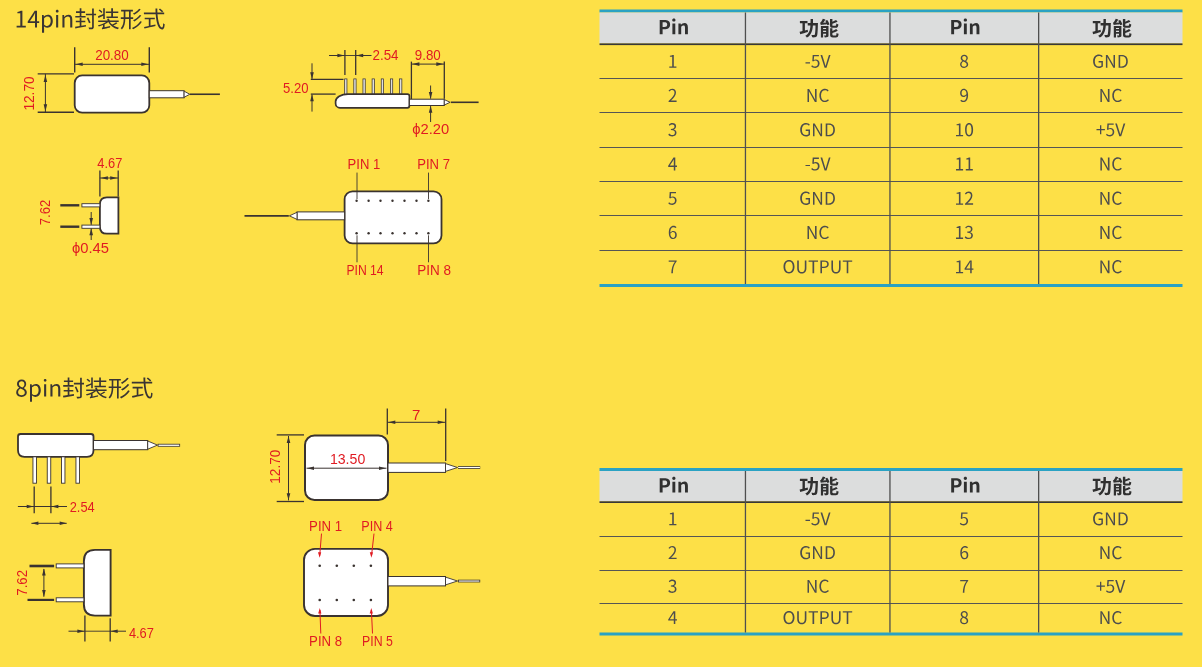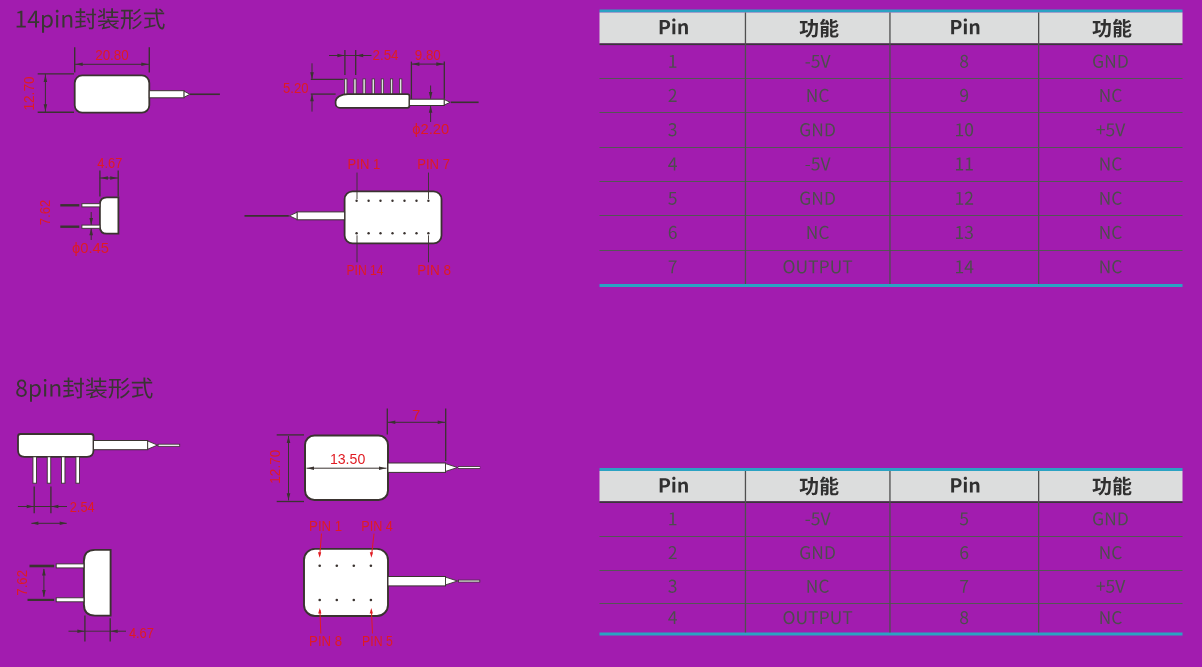--- a/index.html
+++ b/index.html
@@ -1,15 +1,15 @@
 <!DOCTYPE html>
 <html><head><meta charset="utf-8">
 <style>
 html,body{margin:0;padding:0;background:#fff;}
-#page{position:relative;width:1202px;height:667px;background:#a21caf;overflow:hidden;}
+#page{position:relative;width:1202px;height:667px;background:#fde047;overflow:hidden;}
 svg{font-family:"Liberation Sans",sans-serif;}
 </style></head>
 <body>
 <div id="page">
 <svg width="1202" height="667" viewBox="0 0 1202 667">
 <path transform="translate(14.6,27.5)" d="M2.0 0.0H11.2V-1.7H7.8V-16.7H6.2C5.3 -16.2 4.2 -15.8 2.8 -15.5V-14.2H5.7V-1.7H2.0Z M20.4 0.0H22.4V-4.6H24.6V-6.3H22.4V-16.7H20.1L13.1 -6.0V-4.6H20.4ZM20.4 -6.3H15.3L19.1 -12.0C19.6 -12.8 20.0 -13.6 20.4 -14.4H20.5C20.5 -13.6 20.4 -12.2 20.4 -11.4Z M27.4 5.2H29.5V1.0L29.4 -1.1C30.6 -0.2 31.7 0.3 32.9 0.3C35.7 0.3 38.2 -2.1 38.2 -6.4C38.2 -10.2 36.5 -12.7 33.3 -12.7C31.9 -12.7 30.5 -11.9 29.4 -10.9H29.3L29.1 -12.4H27.4ZM32.5 -1.5C31.7 -1.5 30.6 -1.8 29.5 -2.7V-9.3C30.7 -10.4 31.8 -10.9 32.8 -10.9C35.2 -10.9 36.1 -9.1 36.1 -6.4C36.1 -3.3 34.6 -1.5 32.5 -1.5Z M41.5 0.0H43.6V-12.4H41.5ZM42.6 -14.9C43.4 -14.9 44.0 -15.5 44.0 -16.3C44.0 -17.1 43.4 -17.7 42.6 -17.7C41.8 -17.7 41.2 -17.1 41.2 -16.3C41.2 -15.5 41.8 -14.9 42.6 -14.9Z M47.8 0.0H49.9V-9.0C51.1 -10.2 52.0 -10.9 53.3 -10.9C54.9 -10.9 55.6 -9.9 55.6 -7.6V0.0H57.7V-7.8C57.7 -11.0 56.5 -12.7 53.9 -12.7C52.2 -12.7 50.9 -11.8 49.8 -10.6H49.7L49.5 -12.4H47.8Z M72.2 -9.6C73.0 -7.8 74.0 -5.6 74.4 -4.2L76.0 -4.9C75.5 -6.2 74.5 -8.4 73.7 -10.1ZM77.5 -18.9V-13.8H71.3V-12.2H77.5V-0.4C77.5 -0.0 77.4 0.1 77.0 0.1C76.6 0.1 75.3 0.1 73.9 0.1C74.1 0.6 74.4 1.3 74.5 1.8C76.4 1.8 77.6 1.7 78.2 1.4C78.9 1.2 79.2 0.7 79.2 -0.4V-12.2H81.5V-13.8H79.2V-18.9ZM65.1 -19.2V-16.2H61.4V-14.6H65.1V-11.5H60.7V-9.9H71.0V-11.5H66.8V-14.6H70.5V-16.2H66.8V-19.2ZM60.5 -0.8 60.7 0.9C63.5 0.4 67.6 -0.3 71.4 -0.9L71.3 -2.5L66.8 -1.8V-5.2H70.7V-6.7H66.8V-9.4H65.1V-6.7H61.2V-5.2H65.1V-1.5Z M84.0 -16.9C85.0 -16.2 86.2 -15.2 86.8 -14.5L87.8 -15.5C87.3 -16.3 86.0 -17.2 85.0 -17.9ZM92.4 -8.6C92.7 -8.1 93.0 -7.5 93.2 -7.0H83.6V-5.6H91.5C89.4 -4.1 86.2 -2.9 83.3 -2.3C83.6 -2.0 84.0 -1.4 84.2 -1.0C85.6 -1.4 87.0 -1.8 88.4 -2.4V-0.9C88.4 0.0 87.6 0.4 87.2 0.5C87.4 0.9 87.6 1.6 87.7 1.9C88.2 1.7 89.0 1.5 95.5 0.0C95.5 -0.3 95.5 -1.0 95.6 -1.4L90.0 -0.2V-3.2C91.4 -3.9 92.7 -4.7 93.7 -5.6C95.5 -1.9 98.8 0.6 103.4 1.7C103.5 1.2 104.0 0.6 104.3 0.3C102.2 -0.2 100.3 -0.9 98.7 -2.0C100.1 -2.6 101.6 -3.5 102.8 -4.3L101.6 -5.2C100.6 -4.5 99.0 -3.5 97.7 -2.9C96.7 -3.6 95.9 -4.6 95.3 -5.6H104.1V-7.0H95.1C94.9 -7.7 94.5 -8.4 94.1 -9.0ZM96.6 -19.2V-16.0H91.2V-14.5H96.6V-10.9H91.9V-9.4H103.3V-10.9H98.4V-14.5H103.7V-16.0H98.4V-19.2ZM83.3 -11.1 83.9 -9.6 88.6 -11.8V-8.4H90.2V-19.2H88.6V-13.4C86.6 -12.5 84.6 -11.6 83.3 -11.1Z M124.5 -18.8C123.1 -16.9 120.5 -15.0 118.3 -13.9C118.7 -13.6 119.2 -13.1 119.5 -12.7C121.9 -14.0 124.4 -16.0 126.1 -18.1ZM125.2 -12.5C123.6 -10.5 120.9 -8.5 118.5 -7.3C119.0 -6.9 119.5 -6.4 119.8 -6.1C122.2 -7.4 125.0 -9.6 126.7 -11.9ZM125.7 -6.3C124.0 -3.5 120.7 -1.0 117.4 0.4C117.8 0.8 118.3 1.4 118.6 1.8C122.1 0.2 125.4 -2.5 127.3 -5.7ZM114.4 -16.1V-10.2H110.8V-16.1ZM106.2 -10.2V-8.6H109.1C109.0 -5.2 108.5 -1.9 106.1 0.8C106.5 1.0 107.1 1.6 107.3 2.0C110.1 -1.0 110.6 -4.8 110.7 -8.6H114.4V1.8H116.1V-8.6H118.6V-10.2H116.1V-16.1H118.3V-17.7H106.5V-16.1H109.1V-10.2Z M144.2 -18.0C145.4 -17.2 146.8 -16.0 147.5 -15.2L148.7 -16.2C148.0 -17.0 146.5 -18.2 145.4 -19.0ZM140.9 -19.1C140.9 -17.6 140.9 -16.3 141.0 -14.9H129.3V-13.2H141.1C141.7 -4.7 143.6 1.9 147.4 1.9C149.1 1.9 149.8 0.7 150.1 -3.3C149.6 -3.5 149.0 -3.9 148.6 -4.2C148.4 -1.2 148.2 0.1 147.5 0.1C145.3 0.1 143.5 -5.5 142.9 -13.2H149.6V-14.9H142.8C142.8 -16.2 142.7 -17.6 142.7 -19.1ZM129.4 -0.5 129.9 1.1C132.8 0.5 137.0 -0.5 140.9 -1.4L140.8 -2.9L135.9 -1.9V-8.2H140.2V-9.8H130.1V-8.2H134.2V-1.5Z" fill="#3a3533"></path>
 <path transform="translate(15.2,396.6)" d="M6.4 0.3C9.5 0.3 11.6 -1.6 11.6 -4.0C11.6 -6.3 10.3 -7.6 8.8 -8.4V-8.5C9.8 -9.3 11.0 -10.8 11.0 -12.6C11.0 -15.1 9.3 -17.0 6.4 -17.0C3.8 -17.0 1.8 -15.3 1.8 -12.7C1.8 -11.0 2.9 -9.7 4.1 -8.9V-8.8C2.6 -8.0 1.0 -6.4 1.0 -4.1C1.0 -1.6 3.3 0.3 6.4 0.3ZM7.5 -9.1C5.5 -9.8 3.7 -10.7 3.7 -12.7C3.7 -14.3 4.9 -15.4 6.4 -15.4C8.2 -15.4 9.2 -14.1 9.2 -12.4C9.2 -11.2 8.6 -10.1 7.5 -9.1ZM6.4 -1.3C4.4 -1.3 2.9 -2.6 2.9 -4.3C2.9 -5.9 3.9 -7.3 5.2 -8.1C7.6 -7.2 9.6 -6.3 9.6 -4.1C9.6 -2.4 8.3 -1.3 6.4 -1.3Z M14.8 5.2H16.8V1.0L16.8 -1.1C17.9 -0.2 19.1 0.3 20.2 0.3C23.0 0.3 25.6 -2.1 25.6 -6.4C25.6 -10.2 23.8 -12.7 20.7 -12.7C19.2 -12.7 17.8 -11.9 16.7 -10.9H16.7L16.5 -12.4H14.8ZM19.9 -1.5C19.0 -1.5 17.9 -1.8 16.8 -2.7V-9.3C18.0 -10.4 19.1 -10.9 20.1 -10.9C22.5 -10.9 23.4 -9.1 23.4 -6.4C23.4 -3.3 21.9 -1.5 19.9 -1.5Z M28.9 0.0H31.0V-12.4H28.9ZM29.9 -14.9C30.8 -14.9 31.3 -15.5 31.3 -16.3C31.3 -17.1 30.8 -17.7 29.9 -17.7C29.1 -17.7 28.6 -17.1 28.6 -16.3C28.6 -15.5 29.1 -14.9 29.9 -14.9Z M35.2 0.0H37.3V-9.0C38.5 -10.2 39.4 -10.9 40.6 -10.9C42.3 -10.9 43.0 -9.9 43.0 -7.6V0.0H45.1V-7.8C45.1 -11.0 43.9 -12.7 41.3 -12.7C39.6 -12.7 38.3 -11.8 37.1 -10.6H37.1L36.9 -12.4H35.2Z M59.6 -9.6C60.4 -7.8 61.4 -5.6 61.8 -4.2L63.4 -4.9C62.9 -6.2 61.9 -8.4 61.0 -10.1ZM64.9 -18.9V-13.8H58.7V-12.2H64.9V-0.4C64.9 -0.0 64.7 0.1 64.3 0.1C63.9 0.1 62.7 0.1 61.2 0.1C61.5 0.6 61.8 1.3 61.9 1.8C63.8 1.8 64.9 1.7 65.6 1.4C66.3 1.2 66.6 0.7 66.6 -0.4V-12.2H68.8V-13.8H66.6V-18.9ZM52.5 -19.2V-16.2H48.7V-14.6H52.5V-11.5H48.0V-9.9H58.3V-11.5H54.2V-14.6H57.9V-16.2H54.2V-19.2ZM47.8 -0.8 48.1 0.9C50.9 0.4 54.9 -0.3 58.8 -0.9L58.7 -2.5L54.2 -1.8V-5.2H58.1V-6.7H54.2V-9.4H52.5V-6.7H48.5V-5.2H52.5V-1.5Z M71.3 -16.9C72.3 -16.2 73.6 -15.2 74.1 -14.5L75.2 -15.5C74.6 -16.3 73.4 -17.2 72.4 -17.9ZM79.8 -8.6C80.1 -8.1 80.3 -7.5 80.5 -7.0H71.0V-5.6H78.9C76.8 -4.1 73.6 -2.9 70.6 -2.3C70.9 -2.0 71.4 -1.4 71.6 -1.0C72.9 -1.4 74.4 -1.8 75.7 -2.4V-0.9C75.7 0.0 74.9 0.4 74.5 0.5C74.7 0.9 75.0 1.6 75.1 1.9C75.6 1.7 76.4 1.5 82.9 0.0C82.9 -0.3 82.9 -1.0 82.9 -1.4L77.4 -0.2V-3.2C78.8 -3.9 80.1 -4.7 81.0 -5.6C82.9 -1.9 86.2 0.6 90.7 1.7C90.9 1.2 91.3 0.6 91.7 0.3C89.5 -0.2 87.6 -0.9 86.1 -2.0C87.4 -2.6 89.0 -3.5 90.2 -4.3L88.9 -5.2C87.9 -4.5 86.3 -3.5 85.0 -2.9C84.1 -3.6 83.3 -4.6 82.7 -5.6H91.4V-7.0H82.5C82.2 -7.7 81.8 -8.4 81.4 -9.0ZM84.0 -19.2V-16.0H78.6V-14.5H84.0V-10.9H79.3V-9.4H90.7V-10.9H85.7V-14.5H91.1V-16.0H85.7V-19.2ZM70.6 -11.1 71.2 -9.6 76.0 -11.8V-8.4H77.6V-19.2H76.0V-13.4C74.0 -12.5 72.0 -11.6 70.6 -11.1Z M111.9 -18.8C110.4 -16.9 107.8 -15.0 105.7 -13.9C106.1 -13.6 106.6 -13.1 106.9 -12.7C109.2 -14.0 111.8 -16.0 113.5 -18.1ZM112.5 -12.5C111.0 -10.5 108.2 -8.5 105.9 -7.3C106.3 -6.9 106.8 -6.4 107.1 -6.1C109.6 -7.4 112.3 -9.6 114.1 -11.9ZM113.0 -6.3C111.3 -3.5 108.1 -1.0 104.7 0.4C105.2 0.8 105.7 1.4 105.9 1.8C109.4 0.2 112.7 -2.5 114.6 -5.7ZM101.8 -16.1V-10.2H98.1V-16.1ZM93.5 -10.2V-8.6H96.5C96.4 -5.2 95.9 -1.9 93.4 0.8C93.8 1.0 94.4 1.6 94.7 2.0C97.4 -1.0 98.0 -4.8 98.1 -8.6H101.8V1.8H103.5V-8.6H105.9V-10.2H103.5V-16.1H105.6V-17.7H93.9V-16.1H96.5V-10.2Z M131.5 -18.0C132.7 -17.2 134.1 -16.0 134.8 -15.2L136.0 -16.2C135.3 -17.0 133.9 -18.2 132.7 -19.0ZM128.2 -19.1C128.2 -17.6 128.3 -16.3 128.4 -14.9H116.6V-13.2H128.5C129.1 -4.7 131.0 1.9 134.7 1.9C136.5 1.9 137.1 0.7 137.4 -3.3C136.9 -3.5 136.3 -3.9 135.9 -4.2C135.8 -1.2 135.5 0.1 134.9 0.1C132.6 0.1 130.8 -5.5 130.3 -13.2H137.0V-14.9H130.2C130.1 -16.2 130.1 -17.6 130.1 -19.1ZM116.7 -0.5 117.3 1.1C120.2 0.5 124.4 -0.5 128.2 -1.4L128.1 -2.9L123.2 -1.9V-8.2H127.5V-9.8H117.4V-8.2H121.5V-1.5Z" fill="#3a3533"></path>
 <line x1="74.7" y1="47.3" x2="74.7" y2="72.5" stroke="#3a3330" stroke-width="1.4"></line>
 <line x1="149.3" y1="47.3" x2="149.3" y2="72.5" stroke="#3a3330" stroke-width="1.4"></line>
 <line x1="74.7" y1="64.3" x2="149.3" y2="64.3" stroke="#3a3330" stroke-width="1.0"></line>

